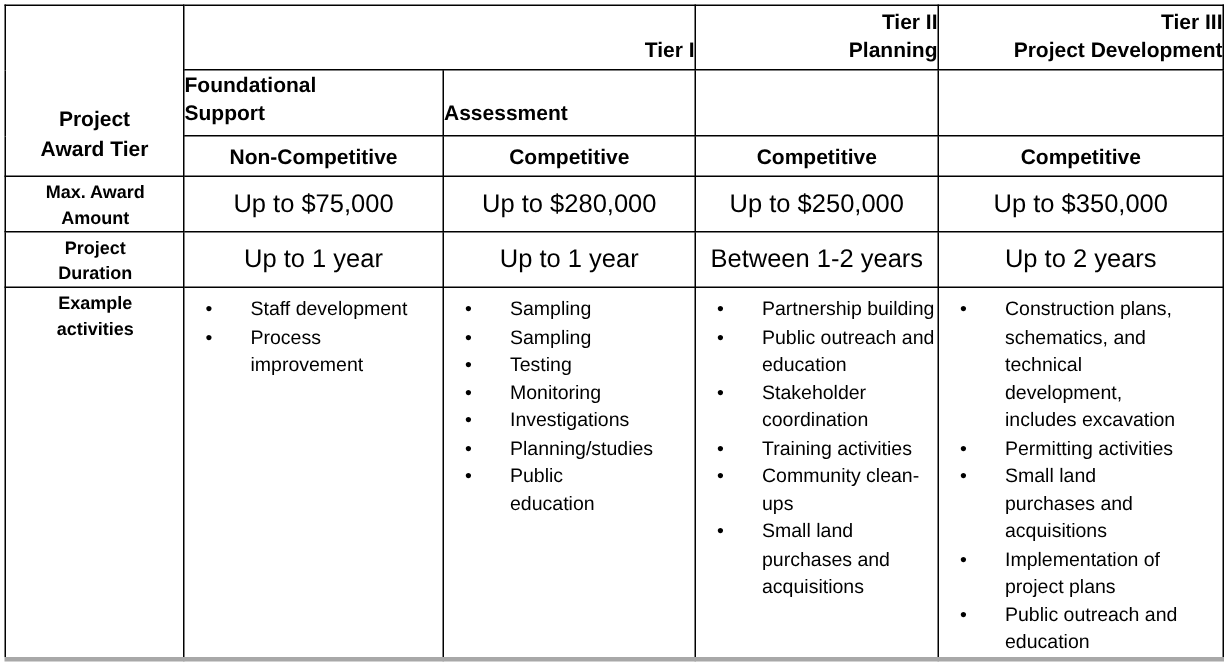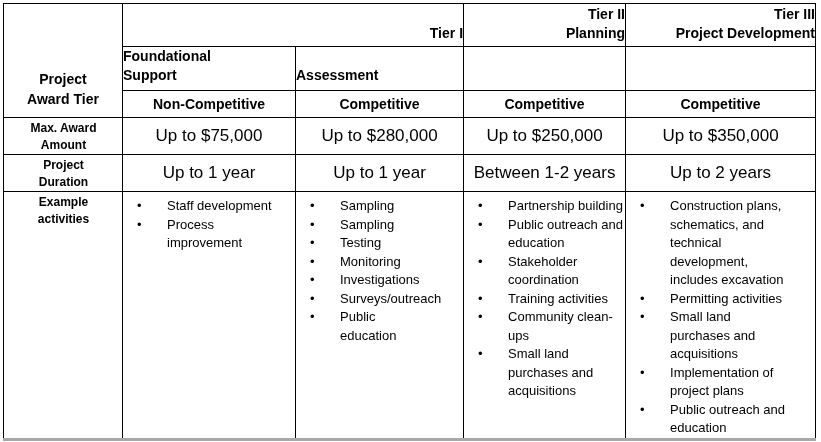--- a/index.html
+++ b/index.html
@@ -138,21 +138,21 @@
           <div class="li">
               <span class="b">•</span>
               <span class="t">Monitoring</span>
             </div>
           <div class="li">
               <span class="b">•</span>
               <span class="t">Investigations</span>
             </div>
           <div class="li">
               <span class="b">•</span>
-              <span class="t">Surveys/outreach</span>
+              <span class="t">Planning/studies</span>
             </div>
           <div class="li">
               <span class="b">•</span>
               <span class="t">Public
 education</span>
             </div>
         </td>
 
         <td class="listcell">
           <div class="li">

